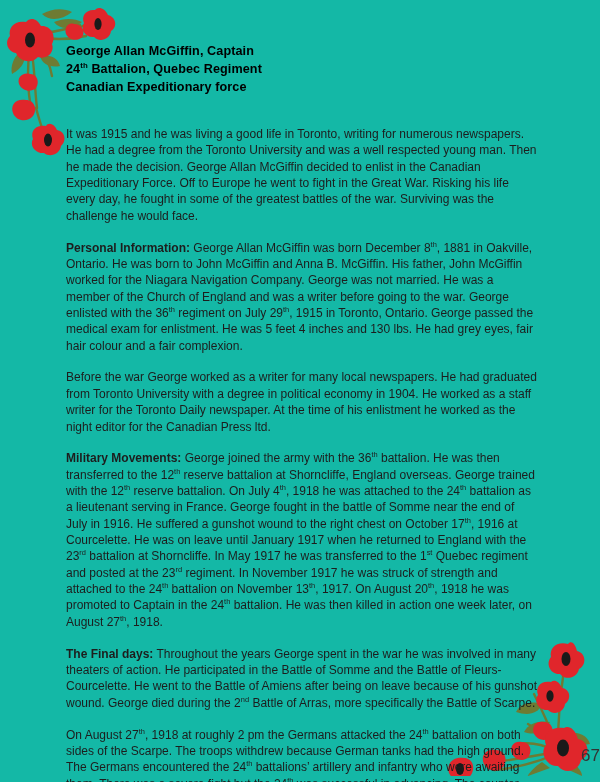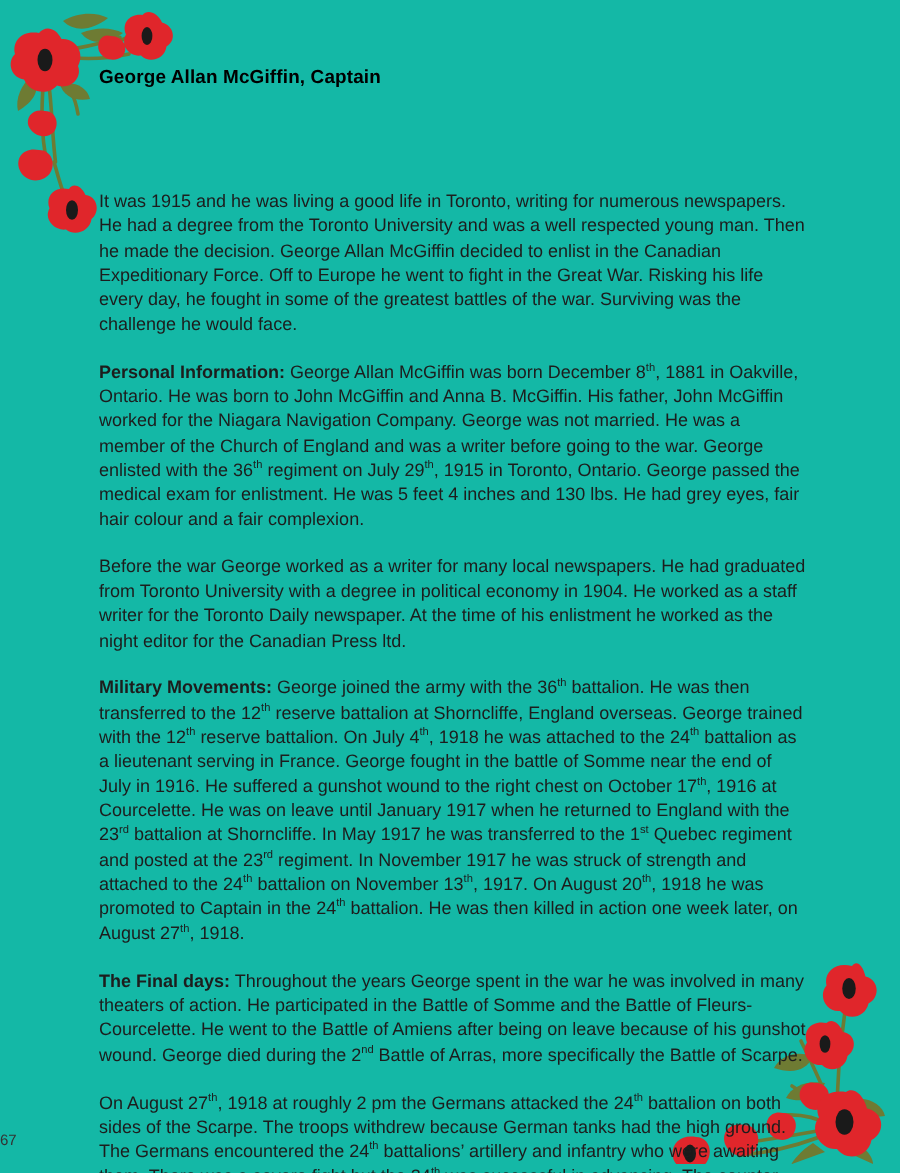--- a/index.html
+++ b/index.html
@@ -70,22 +70,22 @@
     margin: 0 0 15.5px 0;
     hyphens: none;
   }
   .lead-in { font-weight: bold; margin-top: 40px; }
   
   .page-number {
     position: absolute;
     left: 0;
     right: 0;
     bottom: 16px;
-    text-align: left;
-    font-size: 10px;
+    text-align: right;
+    font-size: 17px;
     color: #333333;
   }
 </style>
 </head>
 <body>
 
 <div class="page">
 
   <svg class="poppy-corner poppy-top-left" viewBox="0 0 122 152" aria-hidden="true">
     <g stroke="#6E7B33" stroke-width="2.4" fill="none" stroke-linecap="round">
@@ -160,20 +160,22 @@
 
       <path d="M76 116 C 68 114, 63 121, 66 128 C 70 135, 79 136, 83 130 C 87 123, 83 116, 76 116 Z"></path>
       <path d="M50 124 C 40 122, 34 130, 38 138 C 42 146, 53 147, 58 140 C 62 132, 58 124, 50 124 Z"></path>
       <path d="M18 132 C 7 130, 0 138, 3 147 C 7 156, 19 157, 25 149 C 30 141, 26 132, 18 132 Z"></path>
       <ellipse cx="14" cy="143" rx="4" ry="6" fill="#1A1A1A"></ellipse>
     </g>
   </svg>
 
   <div class="heading-block">
     <div class="heading-line"><span>George Allan McGiffin, Captain</span></div>
+    <div class="heading-line"><span>24</span><sup>th</sup><span> Battalion, Quebec Regiment</span></div>
+    <div class="heading-line"><span>Canadian Expeditionary force</span></div>
   </div>
 
   <div class="body-column">
 
     <p class="body-text"><span>It was 1915 and he was living a good life in Toronto, writing for numerous newspapers.  He had a degree from the Toronto University and was a well respected young man.  Then he made the decision. George Allan McGiffin decided to enlist in the Canadian Expeditionary Force.  Off to Europe he went to fight in the Great War.  Risking his life every day, he fought in some of the greatest battles of the war.  Surviving was the challenge he would face.</span></p>
 
     <p class="body-text"><span class="lead-in">Personal Information:</span><span> George Allan McGiffin was born December 8</span><sup>th</sup><span>, 1881 in Oakville, Ontario.  He was born to John McGiffin and Anna B. McGiffin.  His father, John McGiffin worked for the Niagara Navigation Company.  George was not married. He was a member of the Church of England and was a writer before going to the war.  George enlisted with the 36</span><sup>th</sup><span> regiment on July 29</span><sup>th</sup><span>, 1915 in Toronto, Ontario.  George passed the medical exam for enlistment.  He was 5 feet 4 inches and 130 lbs.  He had grey eyes, fair hair colour and a fair complexion.</span></p>
 
     <p class="body-text"><span>Before the war George worked as a writer for many local newspapers.  He had graduated from Toronto University with a degree in political economy in 1904.  He worked as a staff writer for the Toronto Daily newspaper.  At the time of his enlistment he worked as the night editor for the Canadian Press ltd.</span></p>
 

